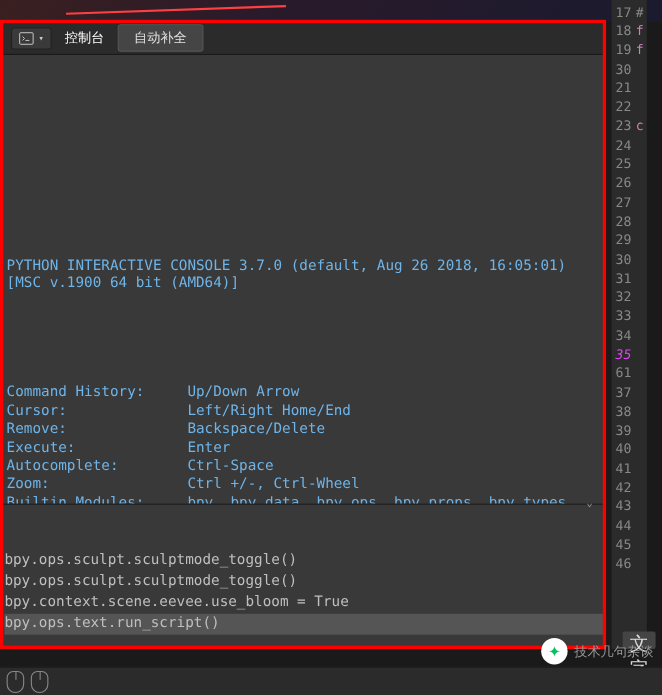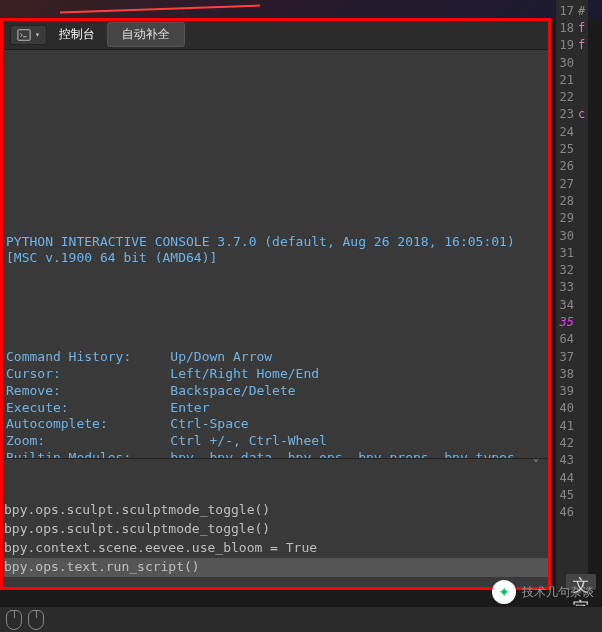--- a/index.html
+++ b/index.html
@@ -323,21 +323,21 @@
       </div>
       <div class="gutter-line">
         <div class="gutter-num">34</div>
         <div class="gutter-code"></div>
       </div>
       <div class="gutter-line">
         <div class="gutter-num active">35</div>
         <div class="gutter-code"></div>
       </div>
       <div class="gutter-line">
-        <div class="gutter-num">64</div>
+        <div class="gutter-num">61</div>
         <div class="gutter-code"></div>
       </div>
       <div class="gutter-line">
         <div class="gutter-num">37</div>
         <div class="gutter-code"></div>
       </div>
       <div class="gutter-line">
         <div class="gutter-num">38</div>
         <div class="gutter-code"></div>
       </div>

